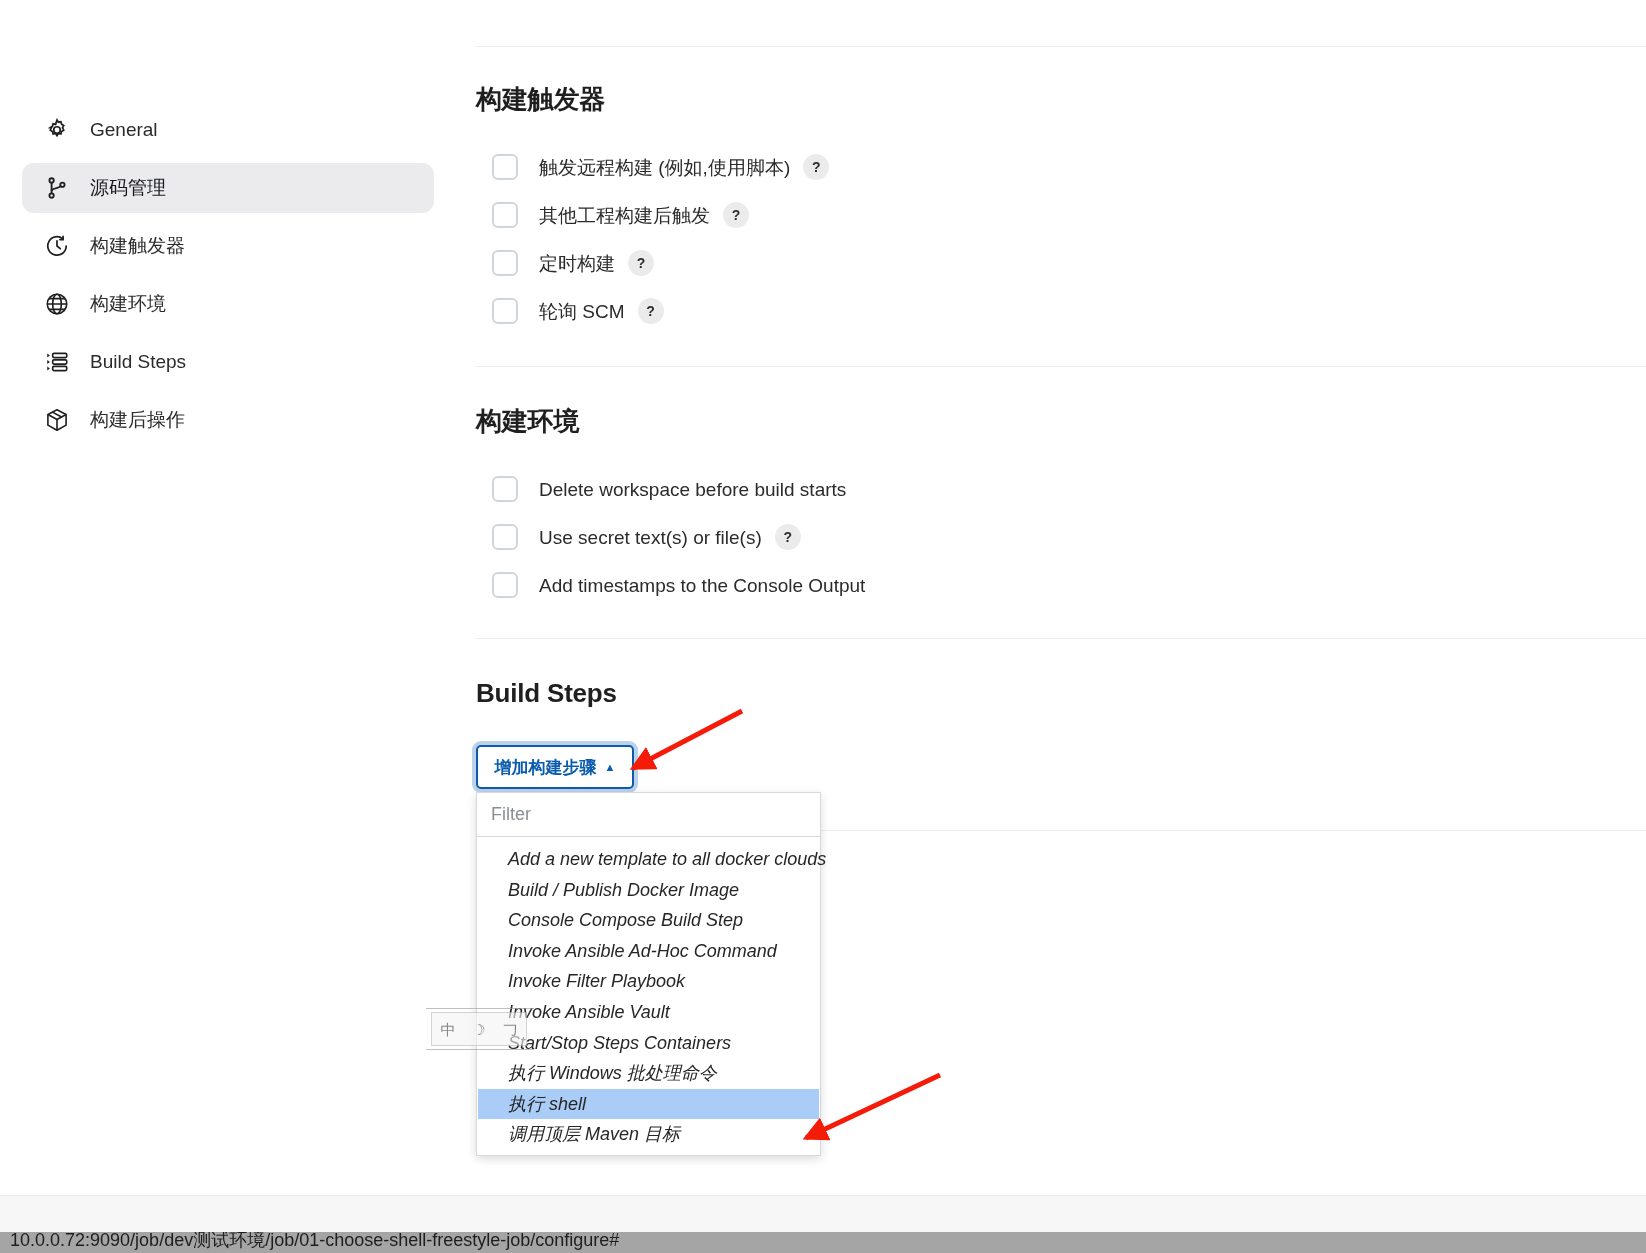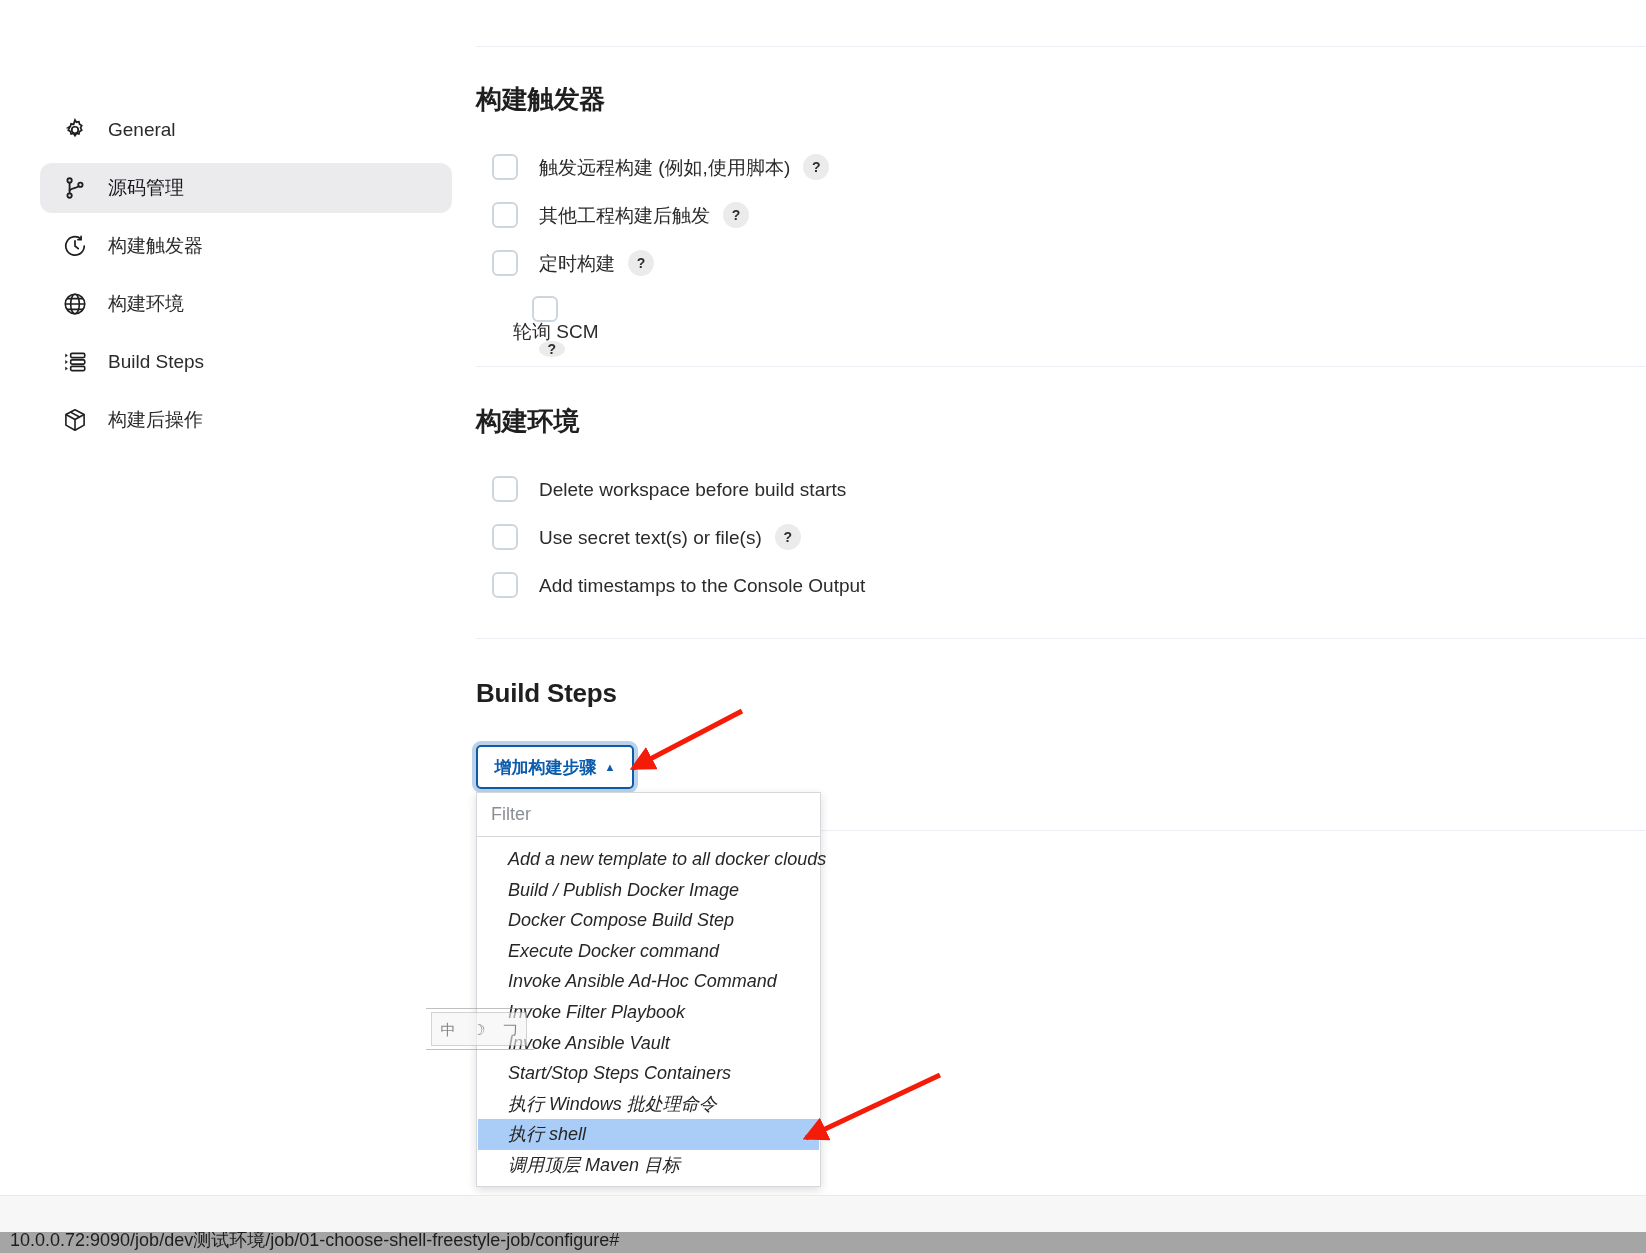--- a/index.html
+++ b/index.html
@@ -38,21 +38,21 @@
     position: absolute;
     left: 38px;
     top: 20px;
     font-size: 34px;
     font-weight: 700;
     letter-spacing: -0.4px;
     color: #1f1f1f;
   }
   #side-nav {
     position: absolute;
-    left: 40px;
+    left: 22px;
     top: 105px;
     width: 412px;
   }
   .nav-item {
     display: flex;
     align-items: center;
     height: 50px;
     border-radius: 12px;
     padding-left: 20px;
     box-sizing: border-box;
@@ -385,21 +385,21 @@
       <span class="chk-label">其他工程构建后触发</span>
       <span class="help-badge">?</span>
     </div>
 
     <div class="chk-row" style="left:6px; top:248px;">
       <span class="chk-box"></span>
       <span class="chk-label">定时构建</span>
       <span class="help-badge">?</span>
     </div>
 
-    <div class="chk-row" style="left:6px; top:296px;flex-direction:column;">
+    <div class="chk-row" style="left:6px; top:296px;">
       <span class="chk-box"></span>
       <span class="chk-label">轮询 SCM</span>
       <span class="help-badge">?</span>
     </div>
 
     <div class="rule" style="top:366px;"></div>
 
     <div class="section-title" style="left:6px; top:404px;">构建环境</div>
 
     <div class="chk-row" style="left:6px; top:474px;">
@@ -427,22 +427,21 @@
     <div id="add-step-btn">
       <span>增加构建步骤</span>
       <span class="caret">▲</span>
     </div>
 
     <div id="dropdown">
       <input id="filter-input" type="text" placeholder="Filter" style="">
       <ul id="dropdown-list">
         <li>Add a new template to all docker clouds</li>
         <li>Build / Publish Docker Image</li>
-        <li>Docker Compose Build Step</li>
-        <li>Execute Docker command</li>
+        <li>Console Compose Build Step</li>
         <li>Invoke Ansible Ad-Hoc Command</li>
         <li>Invoke Filter Playbook</li>
         <li>Invoke Ansible Vault</li>
         <li>Start/Stop Steps Containers</li>
         <li>执行 Windows 批处理命令</li>
         <li class="selected">执行 shell</li>
         <li>调用顶层 Maven 目标</li>
       </ul>
     </div>
 

